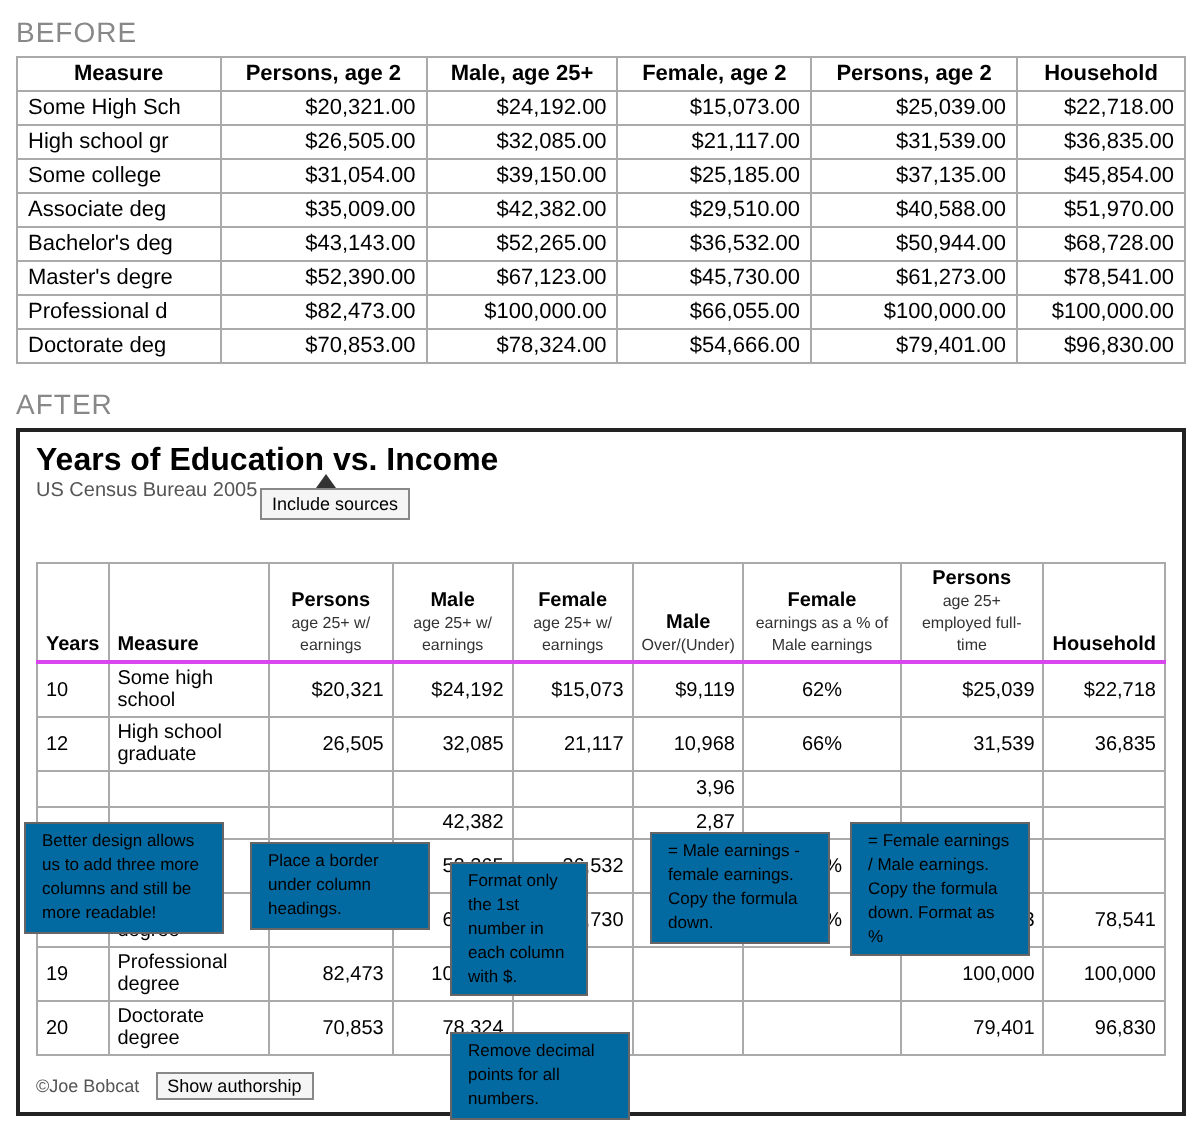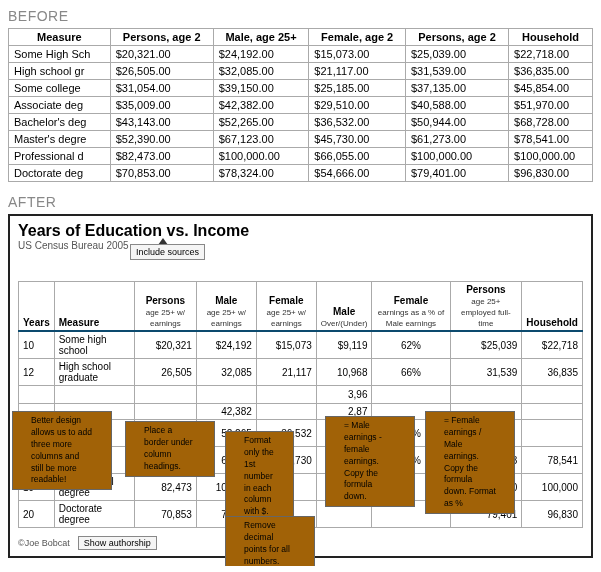--- a/index.html
+++ b/index.html
@@ -28,20 +28,21 @@
     .before-table th, .before-table td {
       border: 1px solid #aaa;
       padding: 2px 5px;
       white-space: nowrap;
     }
     .before-table th {
       background: #fff;
       font-weight: bold;
     }
     .before-table td {
+      text-align: right;
     }
     .before-table td:first-child {
       text-align: left;
     }
 
     
     .after-section {
       border: 2px solid #222;
       padding: 6px 8px;
       position: relative;
@@ -68,21 +69,21 @@
     .after-table th, .after-table td {
       border: 1px solid #aaa;
       padding: 2px 4px;
       text-align: right;
     }
     .after-table th {
       background: #fff;
       font-weight: bold;
       vertical-align: bottom;
       text-align: center;
-      border-bottom: 2px solid #0c4a6e;
+      border-bottom: 2px solid #d946ef;
     }
     .after-table th.left, .after-table td.left {
       text-align: left;
     }
     .after-table td.left {
       text-align: left;
     }
     .after-table td.center {
       text-align: center;
     }
@@ -126,24 +127,24 @@
     }
 
     .th-sub {
       font-size: 8px;
       font-weight: normal;
       color: #333;
     }
 
     .note-bubble {
       position: absolute;
-      background: #a16207;
+      background: #0369a1;
       border: 1.5px solid #666;
       font-size: 8.5px;
-      padding: 3px 18px;
+      padding: 3px 8px;
       line-height: 1.4;
       z-index: 20;
     }
   </style>
 </head>
 <body>
 
 <div class="section-label">BEFORE</div>
 
 <table class="before-table">

